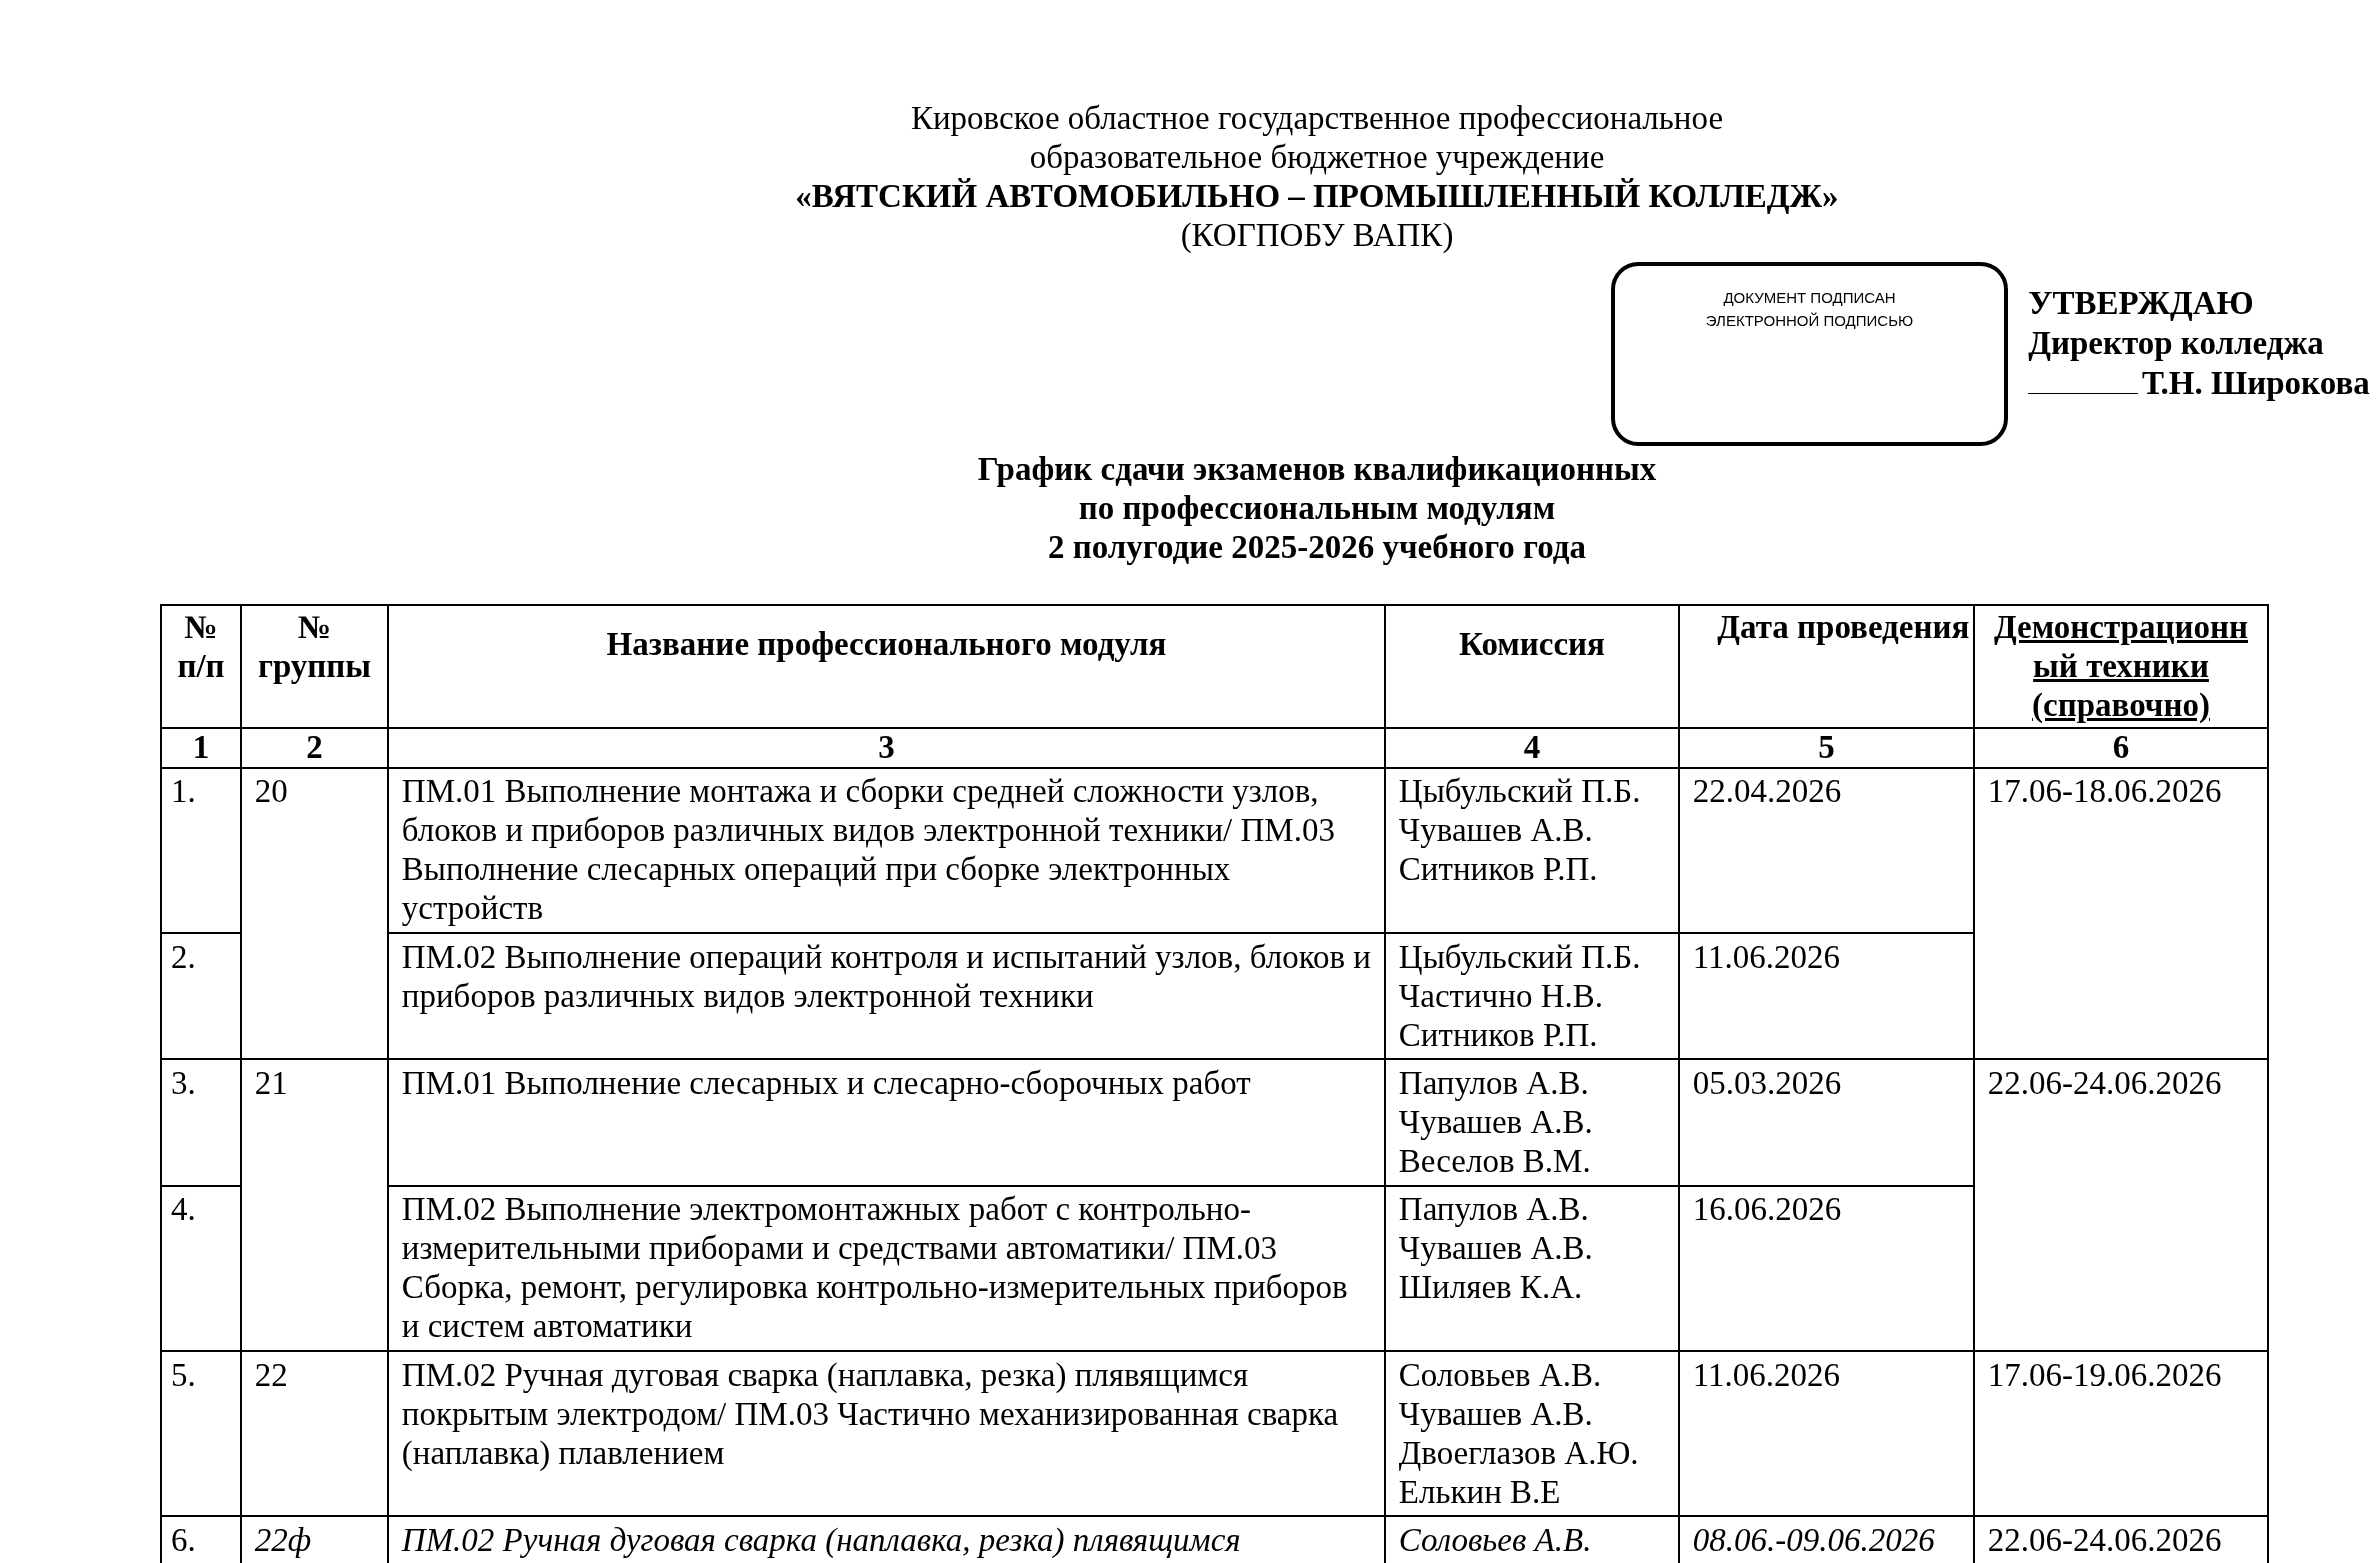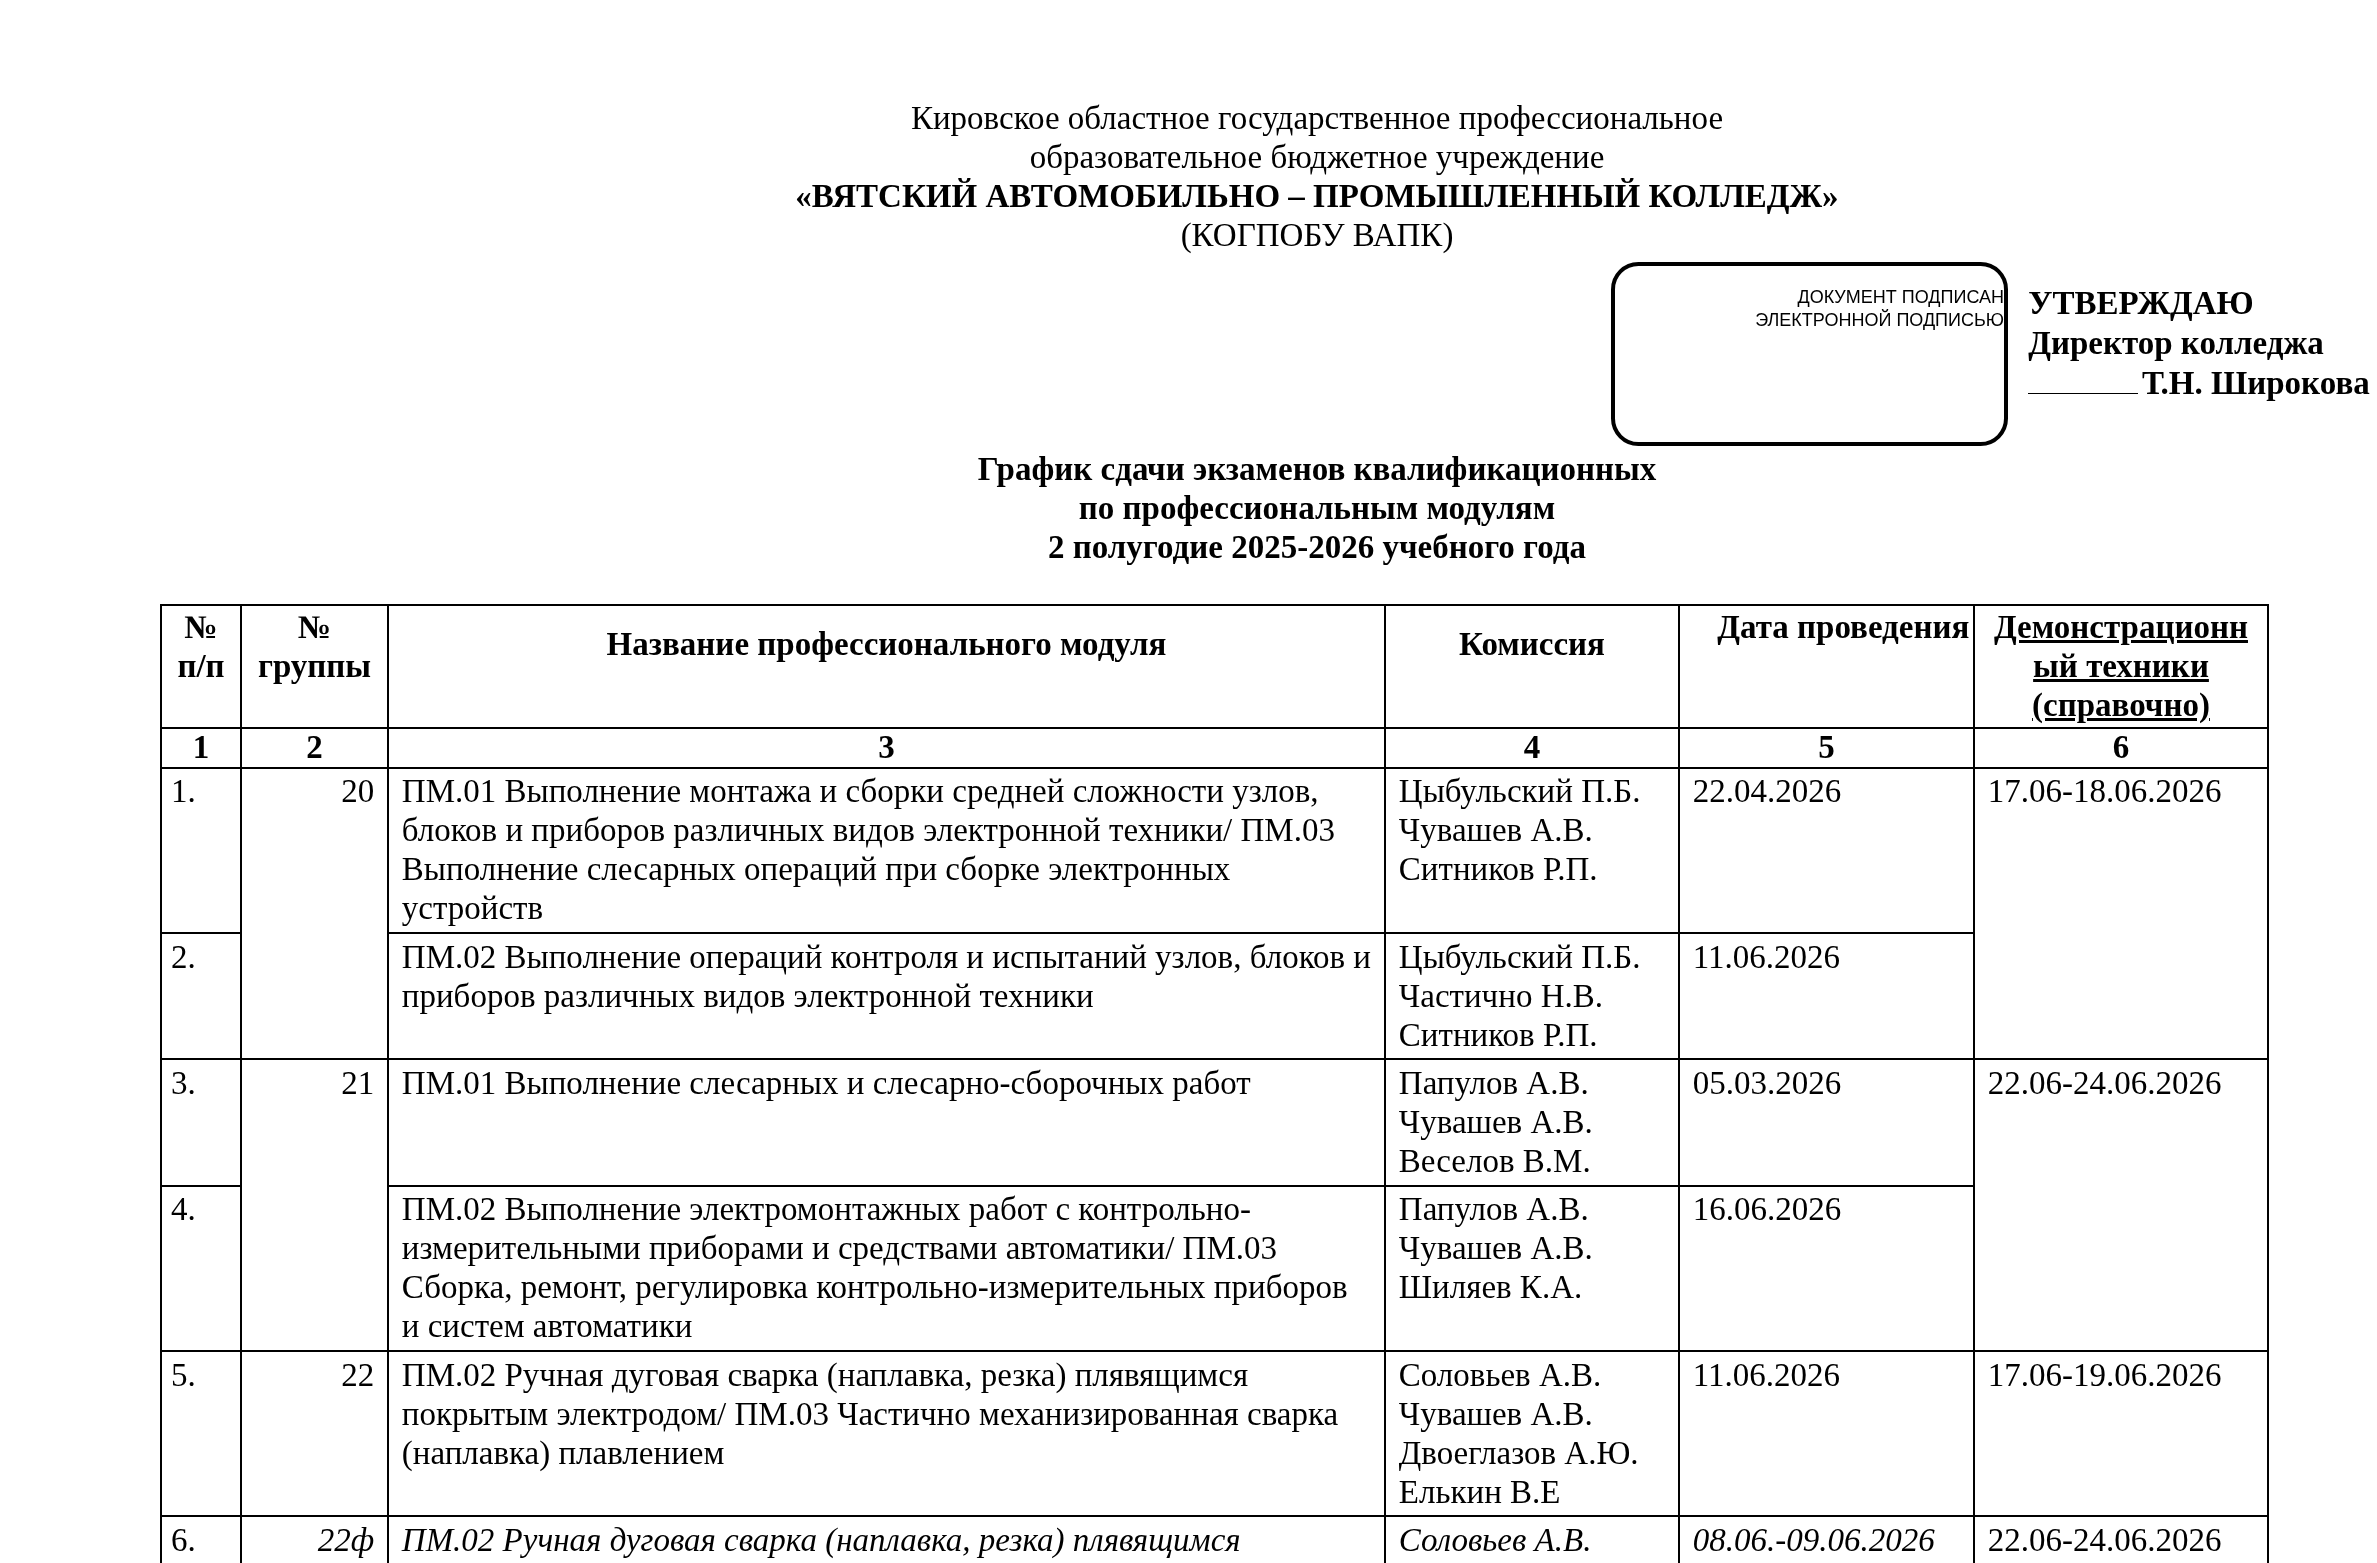--- a/index.html
+++ b/index.html
@@ -4,31 +4,31 @@
 <style>
   html, body { margin:0; padding:0; background:#ffffff; }
   body { width:2377px; height:1564px; position:relative; overflow:hidden;
          font-family:"Liberation Serif", serif; color:#000; }
   .hdr { position:absolute; left:0; width:2634px; text-align:center; font-size:33px; line-height:39px; }
   .hdr-line { display:block; }
   .bold { font-weight:bold; }
   .stamp { position:absolute; left:1611px; top:262px; width:389px; height:176px;
            border:4.6px solid #000; border-radius:27.4px; box-sizing:content-box;
            font-family:"Liberation Sans", sans-serif; }
-  .stamp-title { position:absolute; top:20px; left:0; right:0; text-align:right; font-size:18px; line-height:23px; }
+  .stamp-title { position:absolute; top:20px; left:0; right:0; text-align:center; font-size:15px; line-height:23px; }
   .stamp-info { position:absolute; left:18.3px; top:101px; font-size:11.4px; line-height:16.5px; }
   .approve { position:absolute; right:7.3px; top:283px; text-align:left; font-size:33px; line-height:40px;font-weight:bold; }
   .approve .sig-line { display:inline-block; width:110px; border-bottom:1.8px solid #000; height:27.4px; vertical-align:baseline; margin-right:3.7px; }
   .title { position:absolute; left:0; width:2634px; top:450px; text-align:center; font-size:33px; line-height:39px; font-weight:bold; }
   table { position:absolute; left:160px; top:604px; border-collapse:collapse; table-layout:fixed; font-size:33px; }
   td, th { border:2.7px solid #000; vertical-align:top; padding:3.7px 12.8px; line-height:39px; }
   th { font-weight:bold; text-align:center; padding-top:19px; }
   .num { text-align:center; font-weight:bold; padding:0; line-height:37px; }
   .c1 { text-align:left; padding-left:9.1px; }
-  .c2 { text-align:right; }
+  .c2 { text-align:left; }
   .italic { font-style:italic; }
 </style>
 </head>
 <body>
 
 <div class="hdr" style="top:99px;">
   <span class="hdr-line">Кировское областное государственное профессиональное</span>
   <span class="hdr-line">образовательное бюджетное учреждение</span>
   <span class="hdr-line bold">«ВЯТСКИЙ АВТОМОБИЛЬНО – ПРОМЫШЛЕННЫЙ КОЛЛЕДЖ»</span>
   <span class="hdr-line">(КОГПОБУ ВАПК)</span>

